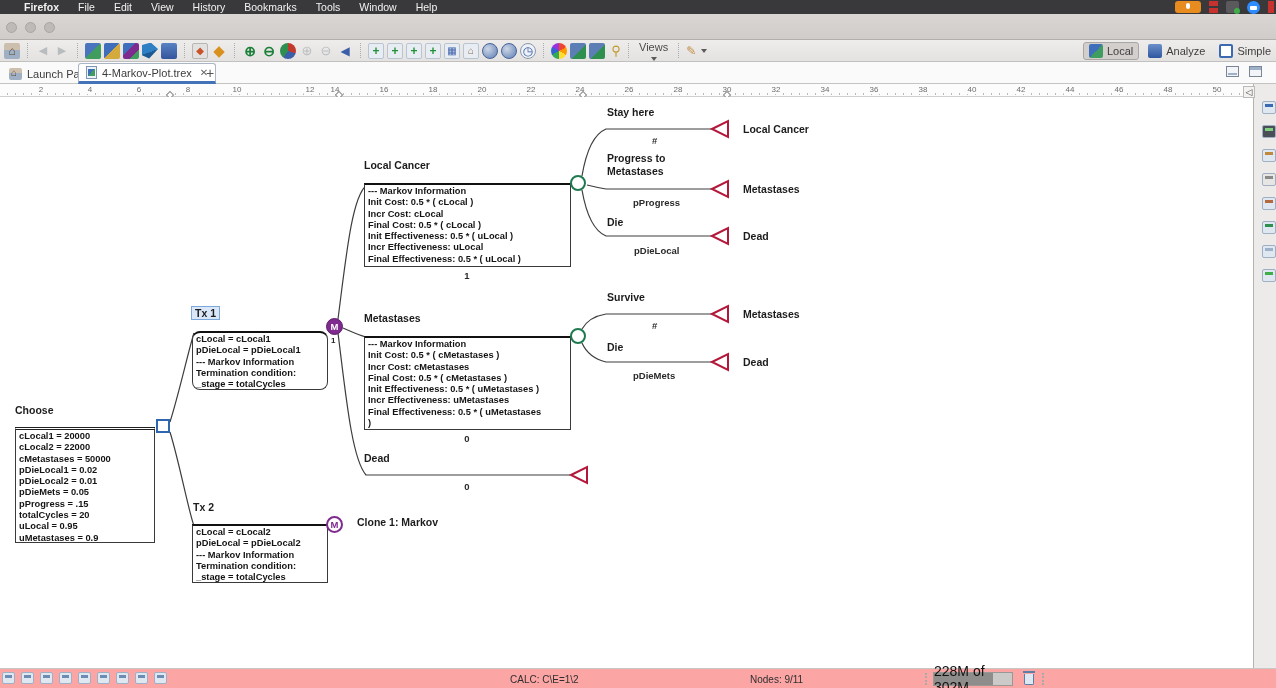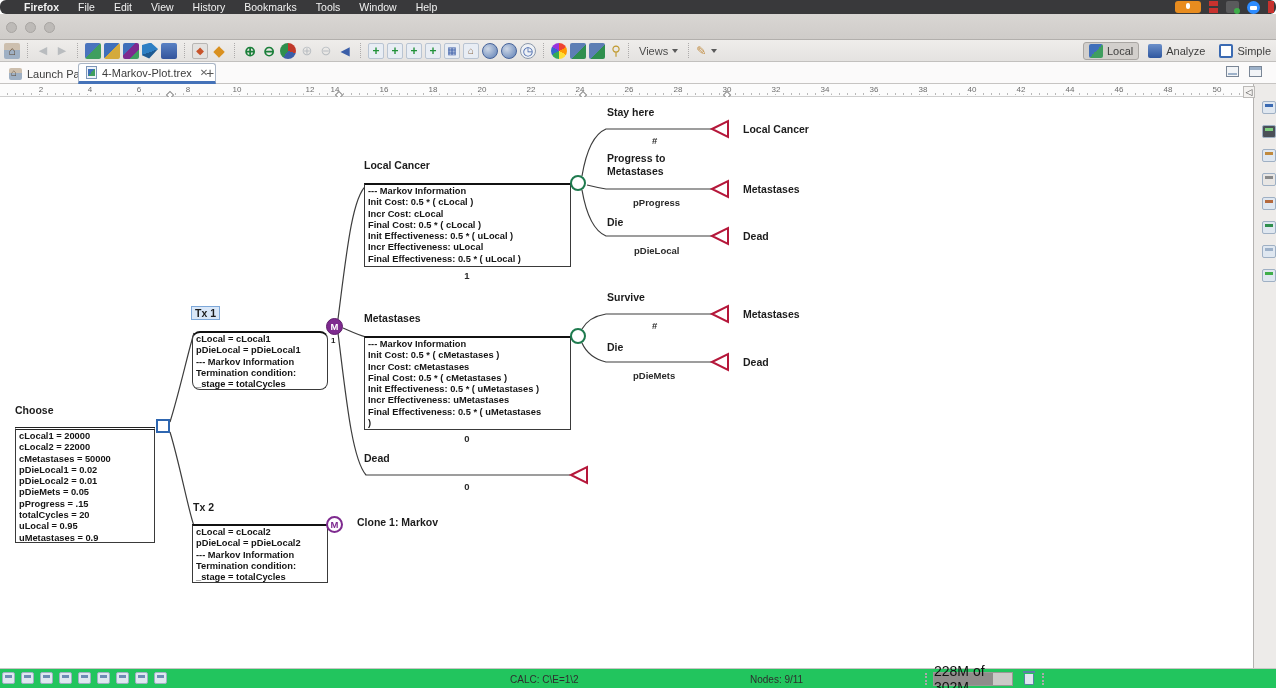--- a/index.html
+++ b/index.html
@@ -1,19 +1,19 @@
 <!DOCTYPE html>
 <html><head>
 <meta charset="utf-8">
 <style>
   * { margin:0; padding:0; box-sizing:border-box; }
   html,body { width:1276px; height:688px; overflow:hidden; font-family:"Liberation Sans", sans-serif; background:#fff; }
 
   
-  .menubar { position:absolute; left:0; top:0; width:1276px; height:14px; background:#39393b; color:#f2f2f2; font-size:10.5px; display:flex; align-items:center;border-radius:6px; }
+  .menubar { position:absolute; left:0; top:0; width:1276px; height:14px; background:#39393b; color:#f2f2f2; font-size:10.5px; display:flex; align-items:center; }
   .apple { margin-left:10px; margin-right:14px; font-size:10px; color:#fff; }
   .menubar-items { display:flex; gap:19px; }
   .menubar-items div { display:inline-block; cursor:default; }
   .menubar-items div:first-child { font-weight:700; }
   .menu-status { position:absolute; right:2px; top:1px; height:12px; display:flex; align-items:center; gap:8px; }
   .ms-icon { display:inline-block; }
   .ic-mic { width:26px; height:12px; background:#e88c1f; border-radius:3px; position:relative; }
   .ic-mic::after { content:""; position:absolute; left:11px; top:2px; width:4px; height:6px; background:#fff; border-radius:2px; }
   .ic-record { width:9px; height:12px; background:linear-gradient(#c8322e 0 45%, #39393b 45% 55%, #c8322e 55%); }
   .ic-app-badge { width:13px; height:12px; background:#5a5a5c; border-radius:2px; position:relative; }
@@ -61,21 +61,21 @@
   .ic-select-subtree::after { content:"▦"; color:#3b5ea8; font-size:10px; }
   .ic-align { background:#e8edf4; border:1px solid #b9c4d2; }
   .ic-align::after { content:"⌂"; color:#8a6a4a; font-size:10px; }
   .ic-circle-1, .ic-circle-2 { border-radius:50%; background:radial-gradient(circle at 35% 35%, #cdd7e6, #5d7eb4); border:1px solid #46639a; }
   .ic-clock { border-radius:50%; background:#eef1f5; border:1px solid #8b98ab; }
   .ic-clock::after { content:"◷"; color:#3b5ea8; font-size:12px; }
   .ic-rainbow { border-radius:50%; background:conic-gradient(#e43 0 17%,#f90 17% 33%,#fd3 33% 50%,#3a5 50% 67%,#36c 67% 84%,#93d 84%); }
   .ic-tree-export, .ic-tree-import { background:linear-gradient(135deg,#5d7eb4 55%,#2f8f4e 55%); }
   .ic-keys { background:none; }
   .ic-keys::after { content:"⚲"; color:#c09a2f; font-size:13px; }
-  .views-btn { display:flex; align-items:center; gap:4px; font-size:11px; color:#4b4b4b; margin:0 6px; }
+  .views-btn { display:flex; align-items:center; gap:4px; font-size:11px; color:#4b4b4b; margin:0 6px;flex-direction:column; }
   .caret { width:0; height:0; border-left:3.5px solid transparent; border-right:3.5px solid transparent; border-top:4px solid #5a5a5a; }
   .ic-brush { background:none; }
   .ic-brush::after { content:"✎"; color:#c08a3e; font-size:12px; }
   .tb-right { position:absolute; right:0; top:2px; height:18px; display:flex; align-items:center; gap:4px; }
   .mode-btn { display:flex; align-items:center; gap:4px; font-size:11px; color:#3e3e3e; padding:1px 5px; border-radius:3px; }
   .mode-btn.active { background:#d2cfcc; border:1px solid #a9a6a3; }
   .mode-ic { width:14px; height:14px; border-radius:2px; }
   .mode-ic.build { background:linear-gradient(135deg,#3f6fba 50%,#3f9e5f 50%); }
   .mode-ic.analyze { background:linear-gradient(#6b8fc9,#2f579f); }
   .mode-ic.simple { background:#fff; border:2px solid #3b6ab2; }
@@ -128,21 +128,21 @@
   .ic-table::after { background:#3b6ab2; }
   .ic-console { background:#4a4f57; } .ic-console::after { background:#7fd07f; }
   .ic-launch::after { background:#c08a3e; }
   .ic-print { background:#e8e6e4; } .ic-print::after { background:#8a8a8a; }
   .ic-people::after { background:#b46a3e; }
   .ic-tree::after { background:#2f8f4e; }
   .ic-window::after { background:#9db1c9; }
   .ic-tasks::after { background:#3fae4a; }
 
   
-  .statusbar { position:absolute; left:0; top:668px; width:1276px; height:20px; background:#22c55e; border-top:1px solid #c9c7c5; font-size:10px; color:#2e2e2e; }
+  .statusbar { position:absolute; left:0; top:668px; width:1276px; height:20px; background:#fca5a5; border-top:1px solid #c9c7c5; font-size:10px; color:#2e2e2e; }
   .sb-icons { position:absolute; left:2px; top:3px; display:flex; gap:6px; }
   .sb-text { position:absolute; top:5px; }
   .mem-gauge { position:absolute; left:933px; top:3px; width:80px; height:14px; background:#cccac8; border:1px solid #9a9896; }
   .mem-fill { position:absolute; left:0; top:0; bottom:0; background:#8f8d8b; }
   .mem-label { position:absolute; inset:0; display:flex; align-items:center; justify-content:center; font-size:14px; color:#111; }
   .trash { position:absolute; left:1024px; top:5px; width:10px; height:11px; border:1px solid #5b7fa6; border-top:none; border-radius:0 0 2px 2px; background:#dfe7f0; }
   .trash::before { content:""; position:absolute; left:-2px; top:-3px; width:12px; height:2px; background:#5b7fa6; }
   .sb-handle { position:absolute; top:4px; width:4px; height:12px; border-left:2px dotted #aaa; }
 </style>
 </head>

